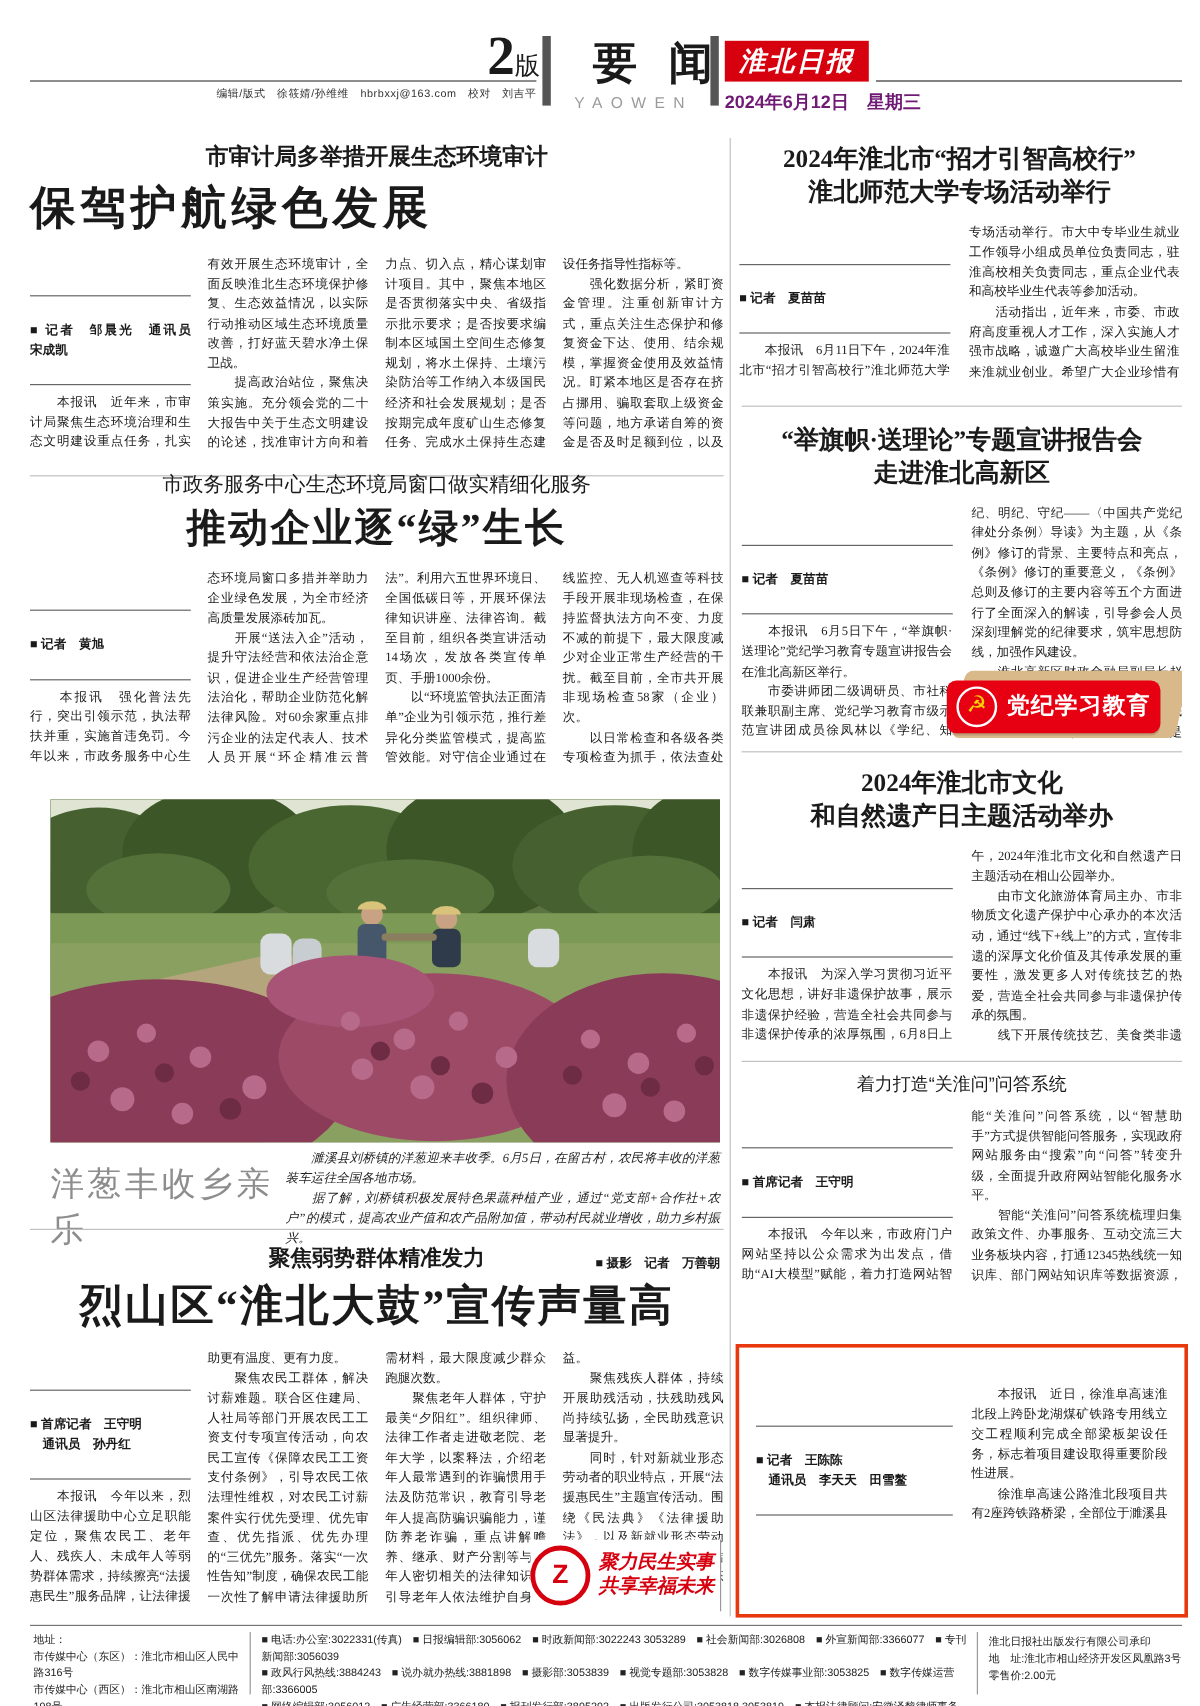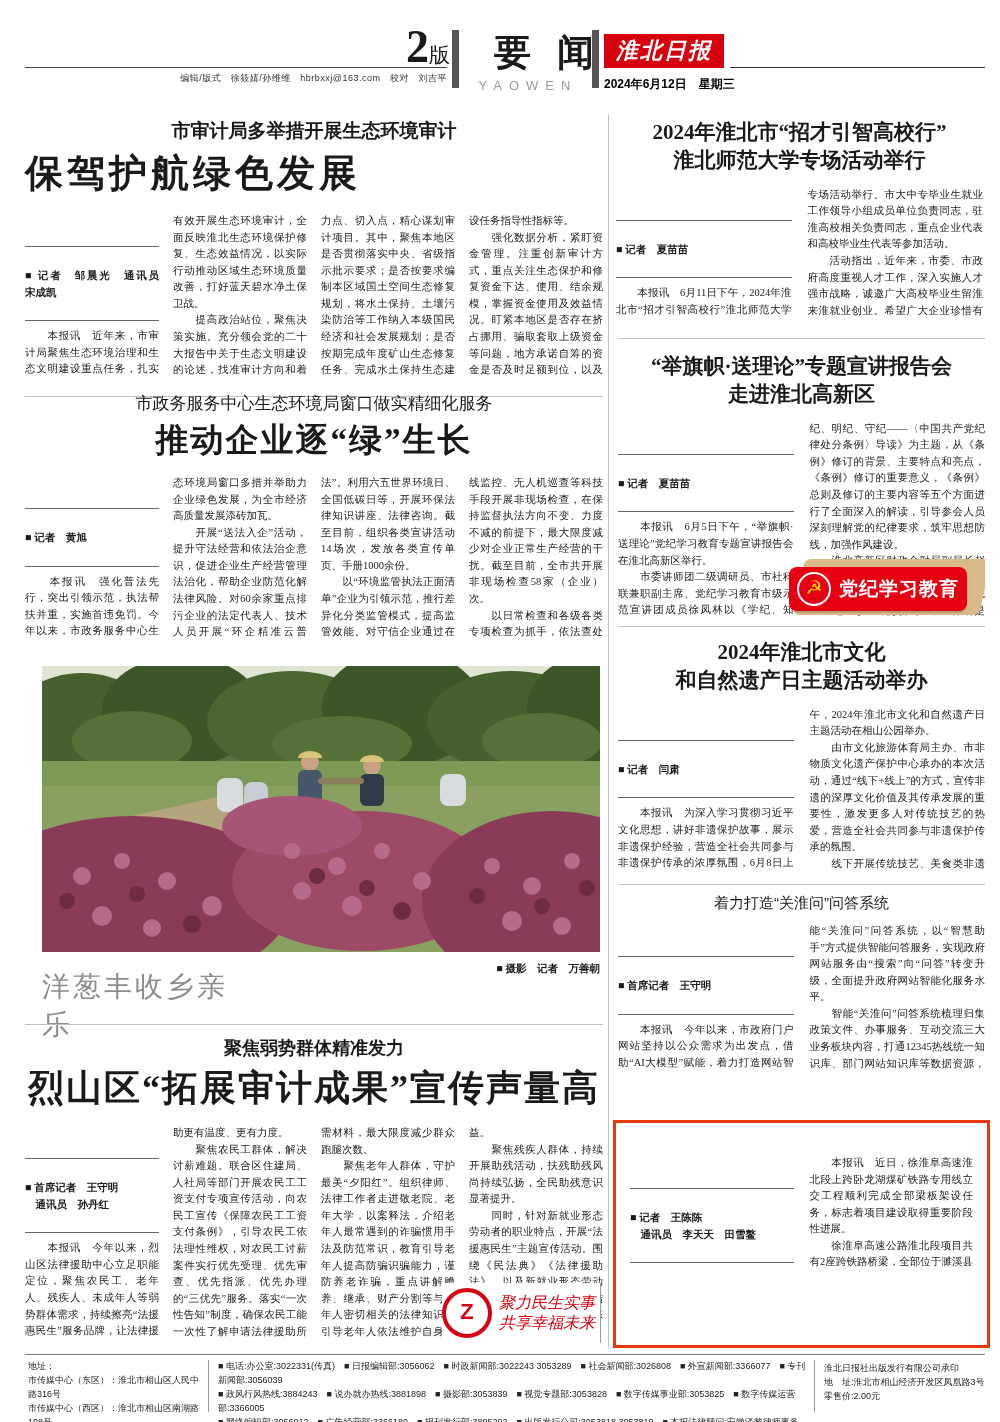--- a/index.html
+++ b/index.html
@@ -9,21 +9,21 @@
   
   .ed-num{font-family:"Liberation Serif",serif;font-weight:bold;font-size:46px;line-height:1;}
   .ed-char{font-family:"Liberation Sans",sans-serif;font-size:21px;font-weight:normal;}
   .ed-rule{border-top:1.5px solid #444;}
   .editor-line{font-family:"Liberation Sans",sans-serif;font-size:9px;color:#333;text-align:right;letter-spacing:.5px;}
   .vbar{background:#555;width:7px;}
   .section-title{font-family:"Liberation Sans",sans-serif;font-weight:bold;font-size:37px;letter-spacing:26px;white-space:nowrap;}
   .section-py{font-family:"Liberation Sans",sans-serif;font-size:13px;color:#9a9a9a;letter-spacing:7px;}
   .masthead{background:#d6000f;color:#fff;font-family:"Liberation Serif",serif;
             font-weight:bold;font-style:italic;font-size:22px;text-align:center;line-height:34px;letter-spacing:2px;}
-  .dateline{font-family:"Liberation Sans",sans-serif;font-size:12px;font-weight:bold;color:#000000;}
+  .dateline{font-family:"Liberation Sans",sans-serif;font-size:15px;font-weight:bold;color:#701a75;}
   .hline{border-top:1px solid #333;}
   
   .kicker-serif{font-family:Liberation Sans, sans-serif;font-weight:bold;text-align:center;}
   .kicker-sans{font-family:"Liberation Sans",sans-serif;text-align:center;}
   .hl-sans{font-family:"Liberation Sans",sans-serif;font-weight:bold;text-align:left;}
   .hl-serif{font-family:"Liberation Serif",serif;font-weight:bold;text-align:center;}
   .hl2{white-space:pre-line;}
   .body{font-size:10.5px;line-height:1.58;text-align:justify;white-space:pre-wrap;
         column-fill:auto;overflow:hidden;}
   .cols4{column-count:4;column-gap:14px;}
@@ -46,21 +46,21 @@
   .dj-red{position:absolute;left:0;top:2px;width:178px;height:44px;background:#e60012;border-radius:8px;
           display:flex;align-items:center;box-shadow:0 2px 0 rgba(0,0,0,.15);}
   .dj-emblem{width:30px;height:30px;margin:0 8px 0 8px;border-radius:50%;background:#e60012;
              border:2px solid #fff;color:#ffd200;font-size:19px;line-height:28px;text-align:center;}
   .dj-label{color:#fff;font-family:"Liberation Sans",sans-serif;font-weight:bold;font-size:19px;letter-spacing:1px;}
   .msbadge{position:absolute;width:158px;height:60px;background:#fff;display:flex;align-items:center;
            border-right:1px solid #999;}
   .ms-logo{width:42px;height:42px;border-radius:50%;border:4px solid #d6000f;color:#d6000f;
            font-weight:bold;font-size:22px;text-align:center;line-height:40px;margin-right:7px;flex:0 0 auto;
            font-family:"Liberation Sans",sans-serif;}
-  .ms-text{color:#d6000f;font-family:"Liberation Sans",sans-serif;font-weight:normal;font-style:italic;
+  .ms-text{color:#d6000f;font-family:"Liberation Sans",sans-serif;font-weight:bold;font-style:italic;
            font-size:16px;line-height:1.25;white-space:pre-line;}
   
   .redbox{border:3px solid #e8380d;padding:10px 14px 8px 14px;box-sizing:border-box;}
   
   .foot{font-size:9px;line-height:1.55;color:#222;white-space:pre-wrap;font-family:"Liberation Sans",sans-serif;}
 </style>
 </head>
 <body>
 
 <div class="page">
@@ -177,28 +177,30 @@
           <circle cx="435" cy="230" r="8"></circle>
             <circle cx="500" cy="240" r="8"></circle>
             <circle cx="545" cy="222" r="8"></circle>
         </g>
       </g>
     </svg>
   </div>
 
   <div class="abs cap-wrap" style="left:42px;top:958px;width:558px;">
     <div class="cap-title">洋葱丰收乡亲乐</div>
+    <div class="cap-text">　　濉溪县刘桥镇的洋葱迎来丰收季。6月5日，在留古村，农民将丰收的洋葱装车运往全国各地市场。
+　　据了解，刘桥镇积极发展特色果蔬种植产业，通过“党支部+合作社+农户”的模式，提高农业产值和农产品附加值，带动村民就业增收，助力乡村振兴。</div>
     <div class="cap-credit">■ 摄影　记者　万善朝</div>
   </div>
 
   <div class="abs rule" style="left:25px;top:1024px;width:578px;"></div>
 
   <div class="abs" style="left:25px;top:1036px;width:578px;">
     <div class="kicker-sans" style="font-size:18px;font-weight:bold;">聚焦弱势群体精准发力</div>
-    <div class="hl-serif" style="font-size:36px;margin-top:4px;letter-spacing:2px;">烈山区“拓展审计成果”宣传声量高</div>
+    <div class="hl-serif" style="font-size:36px;margin-top:4px;letter-spacing:2px;">烈山区“淮北大鼓”宣传声量高</div>
     <div class="body cols4" style="height:218px;margin-top:12px;position:relative;">
       <div class="byline">■ 首席记者　王守明
 　通讯员　孙丹红</div><span>　　本报讯　今年以来，烈山区法律援助中心立足职能定位，聚焦农民工、老年人、残疾人、未成年人等弱势群体需求，持续擦亮“法援惠民生”服务品牌，让法律援助更有温度、更有力度。
 　　聚焦农民工群体，解决讨薪难题。联合区住建局、人社局等部门开展农民工工资支付专项宣传活动，向农民工宣传《保障农民工工资支付条例》，引导农民工依法理性维权，对农民工讨薪案件实行优先受理、优先审查、优先指派、优先办理的“三优先”服务。落实“一次性告知”制度，确保农民工能一次性了解申请法律援助所需材料，最大限度减少群众跑腿次数。
 　　聚焦老年人群体，守护最美“夕阳红”。组织律师、法律工作者走进敬老院、老年大学，以案释法，介绍老年人最常遇到的诈骗惯用手法及防范常识，教育引导老年人提高防骗识骗能力，谨防养老诈骗，重点讲解赡养、继承、财产分割等与老年人密切相关的法律知识，引导老年人依法维护自身权益。
 　　聚焦残疾人群体，持续开展助残活动，扶残助残风尚持续弘扬，全民助残意识显著提升。
 　　同时，针对新就业形态劳动者的职业特点，开展“法援惠民生”主题宣传活动。围绕《民法典》《法律援助法》，以及新就业形态劳动者权益保障等相关内容，结合具体案例，为新就业形态劳动者重点讲解民间借贷、婚姻家庭、劳动争议等方面的法律知识，引导他们运用法律武器维护自身合法权益。</span>
       <div class="msbadge" style="right:2px;bottom:0;">
         <div class="ms-logo">Z</div>
         <div class="ms-text"><span>聚力民生实事</span><br><span>共享幸福未来</span></div>

